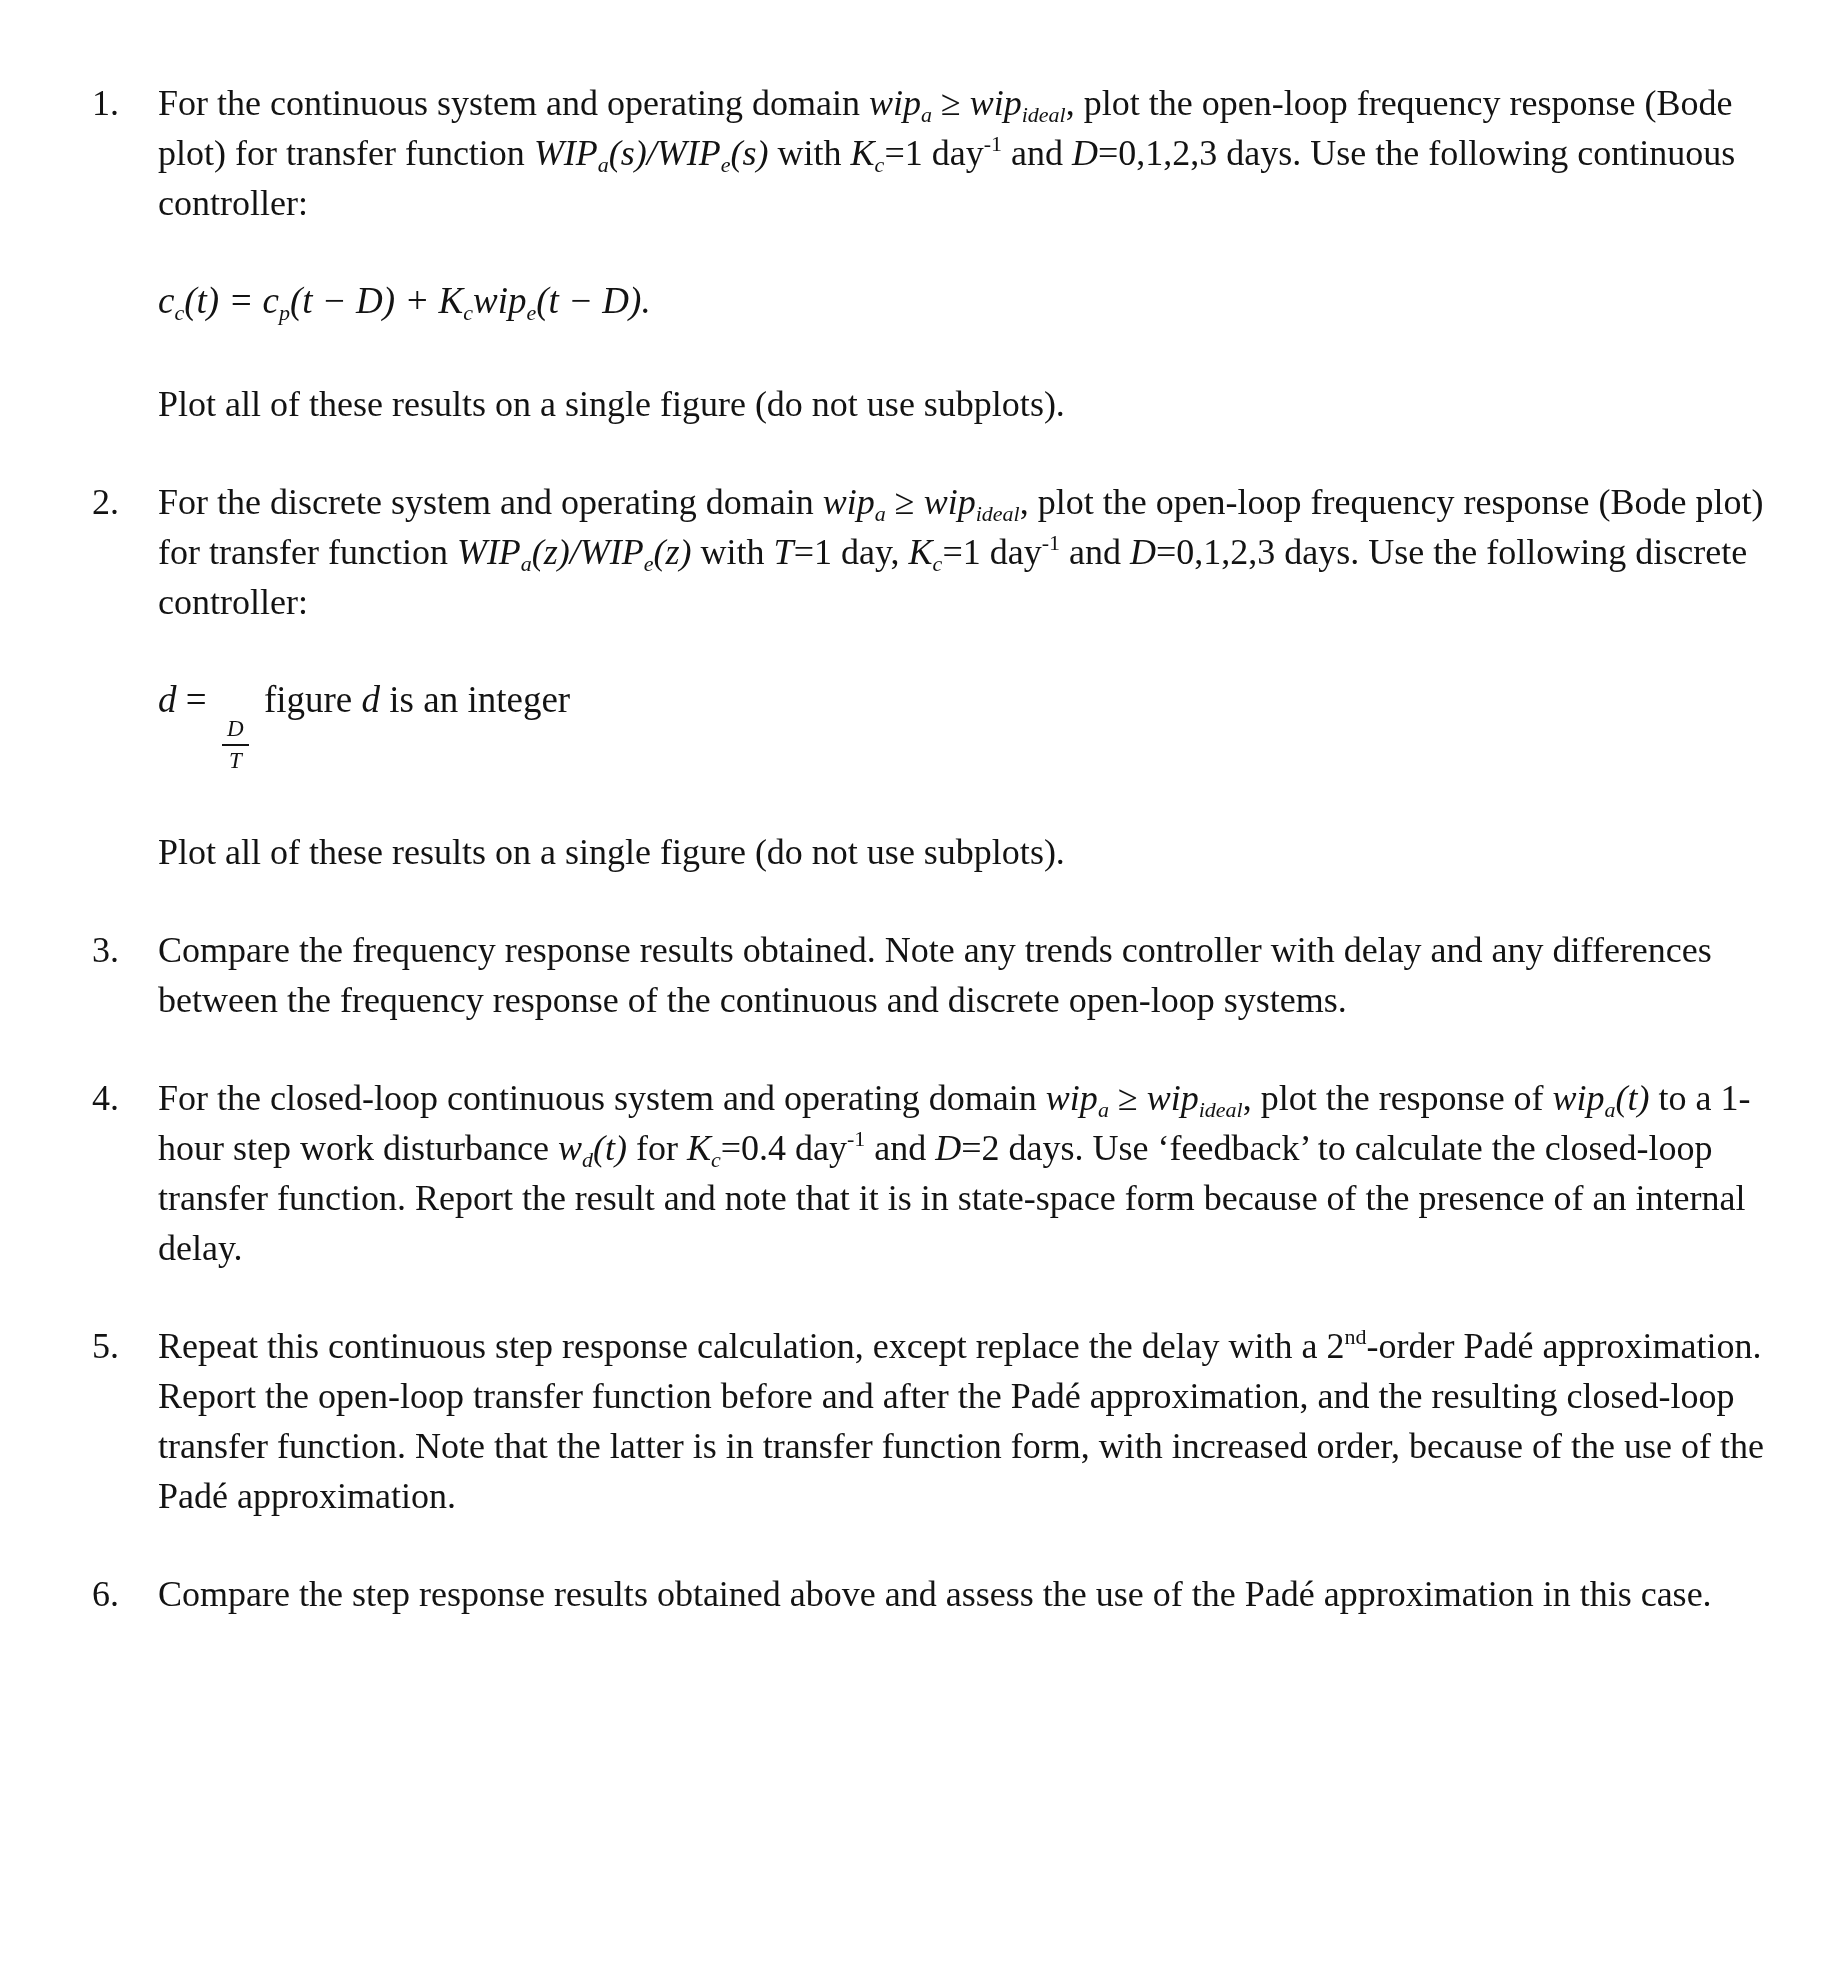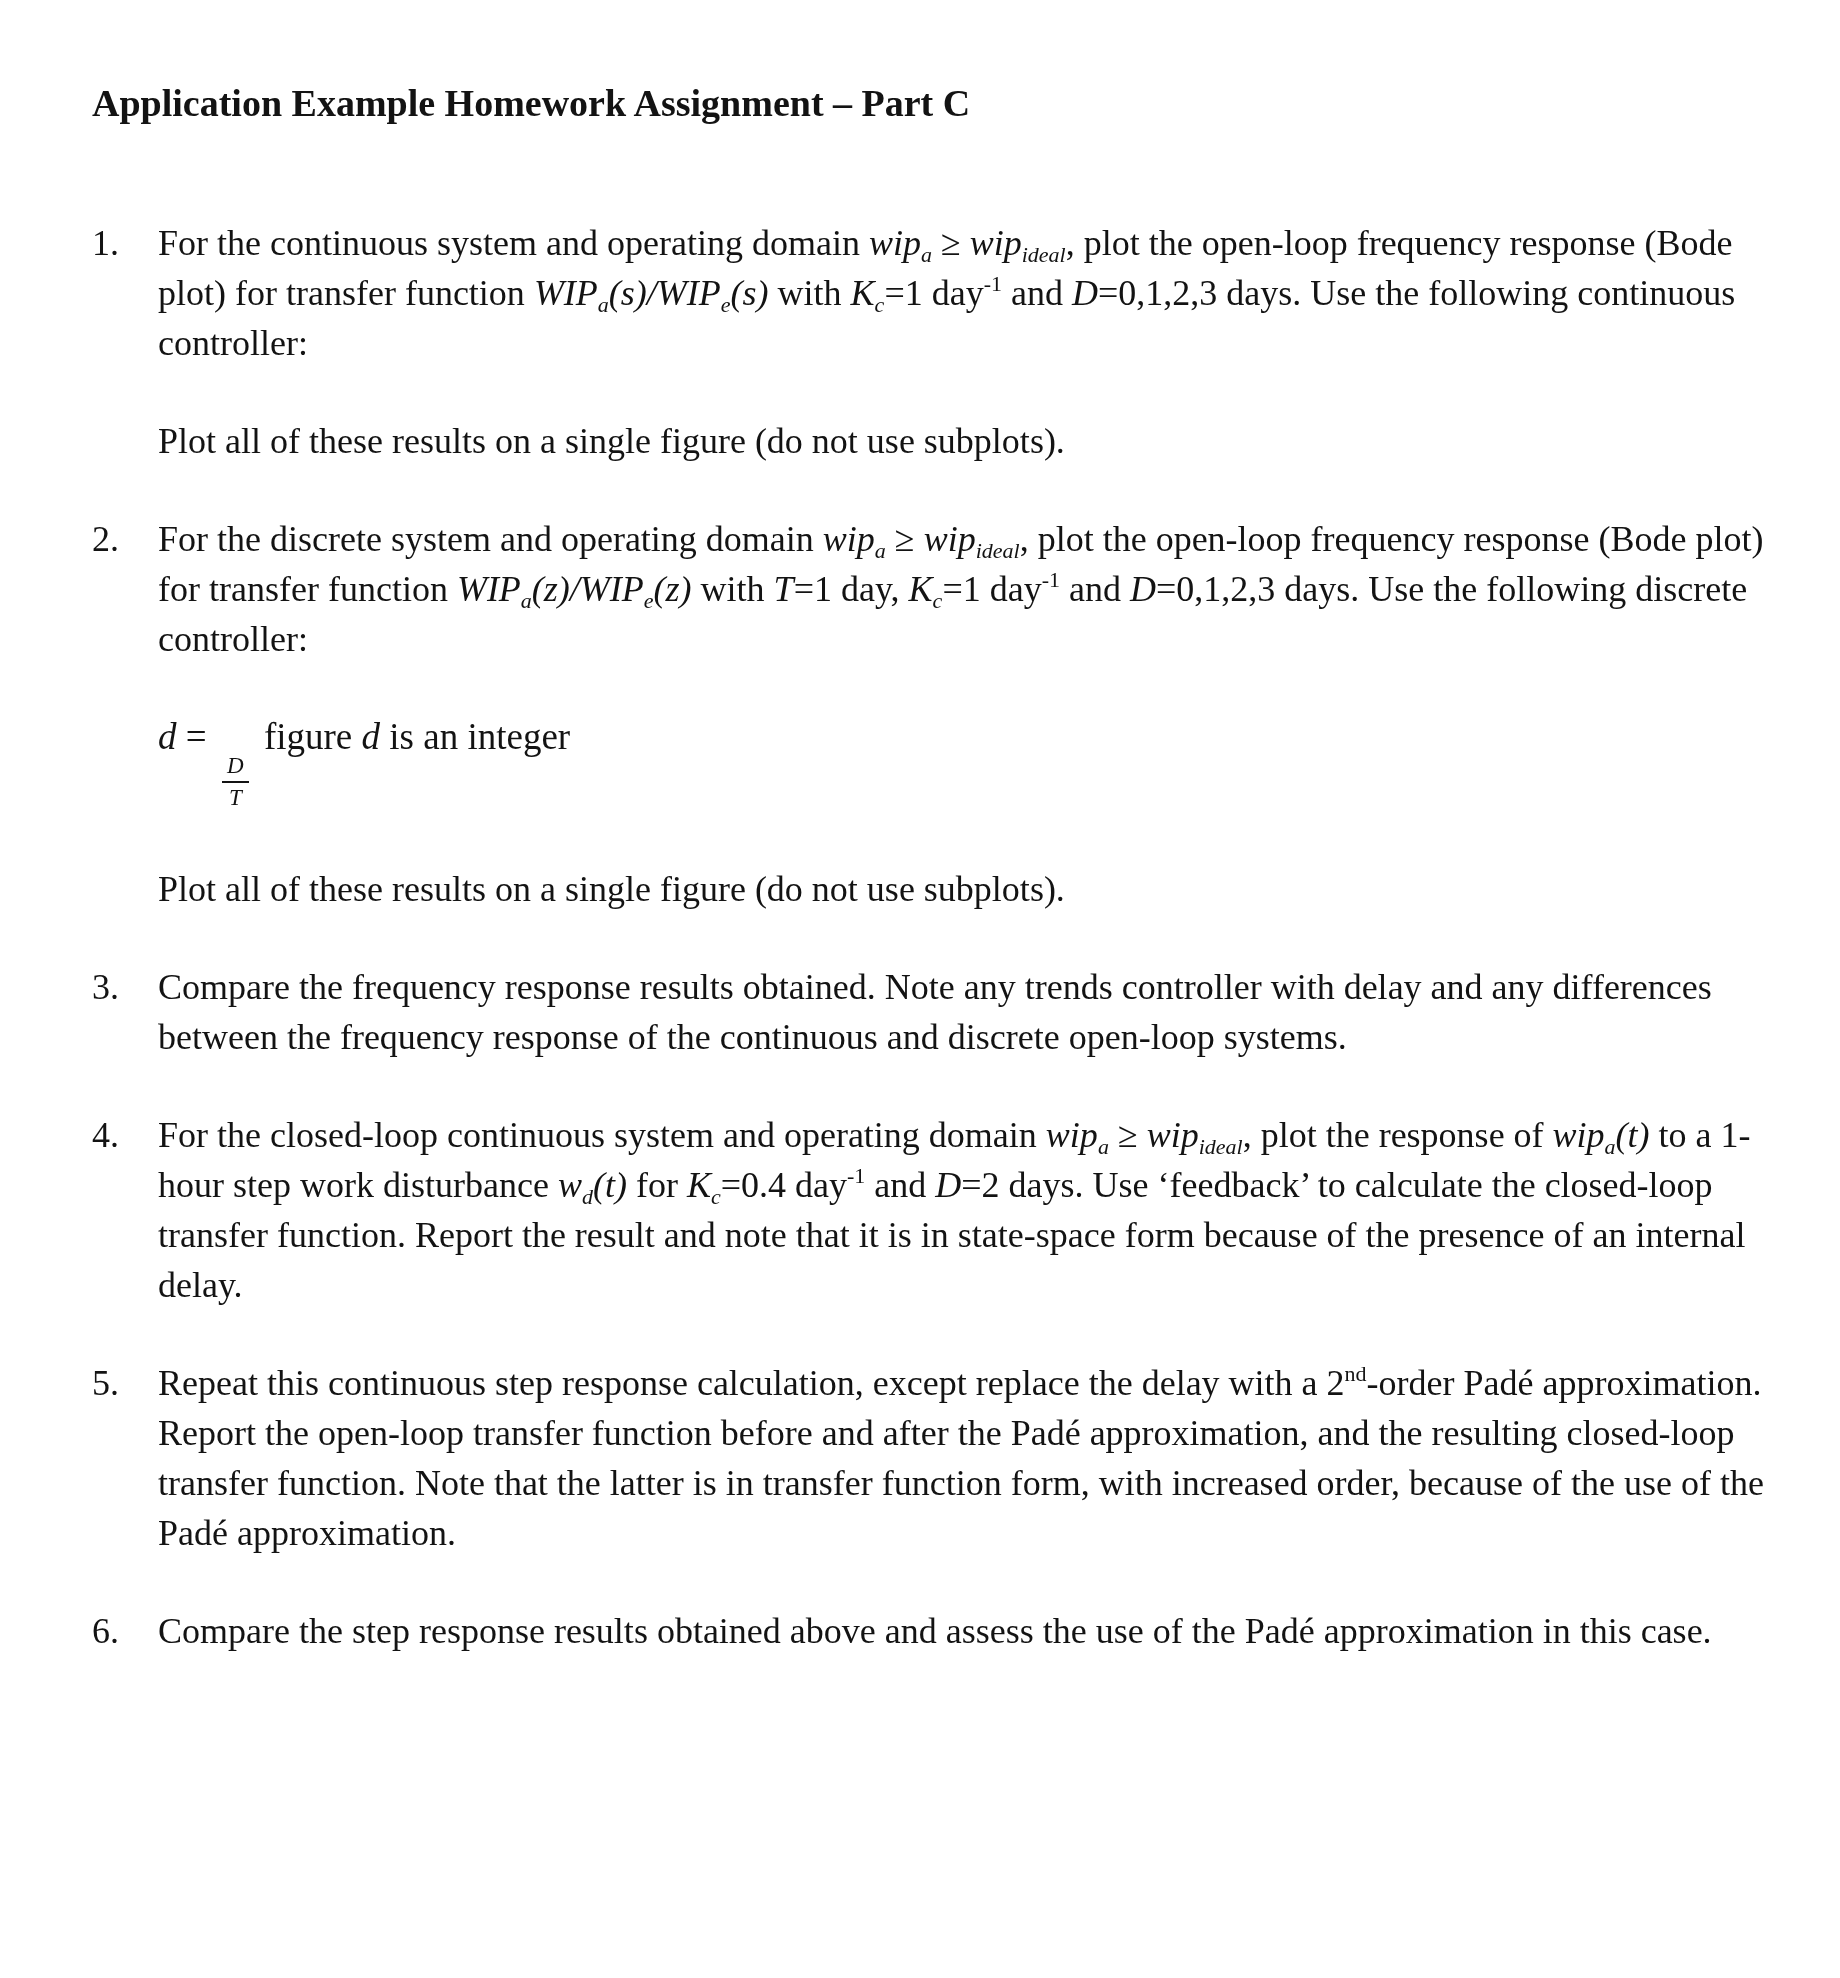--- a/index.html
+++ b/index.html
@@ -46,26 +46,26 @@
     font-style: italic;
     margin: 0 6px;
   }
   .fnum { border-bottom: 2.6px solid #131313; padding: 0 5.1px 1.7px 5.1px; }
   .fden { padding-top: 1.7px; }
 </style>
 </head>
 <body>
 
 <main>
-  <h1 class="page-title">Application Example Homework Assignment – Part C</h1>
   <div id="assignment-list">
       <div class="item">
         <span class="num">1.</span>
         <div class="item-content">
           <p class="para"><span>For the continuous system and operating domain </span><span class="i">wip</span><span class="i sub">a</span><span> ≥ </span><span class="i">wip</span><span class="i sub">ideal</span><span>, plot the open-loop frequency response (Bode plot) for transfer function </span><span class="i">WIP</span><span class="i sub">a</span><span class="i">(s)/</span><span class="i">WIP</span><span class="i sub">e</span><span class="i">(s)</span><span> with </span><span class="i">K</span><span class="i sub">c</span><span>=1 day</span><span class="sup">-1</span><span> and </span><span class="i">D</span><span>=0,1,2,3 days. Use the following continuous controller:</span></p>
+          <p class="para formula"><span class="i">c</span><span class="i sub">c</span><span class="i">(t) = c</span><span class="i sub">p</span><span class="i">(t − D) + K</span><span class="i sub">c</span><span class="i">wip</span><span class="i sub">e</span><span class="i">(t − D).</span></p>
           <p class="para"><span>Plot all of these results on a single figure (do not use subplots).</span></p>
         </div>
       </div>
       <div class="item">
         <span class="num">2.</span>
         <div class="item-content">
           <p class="para"><span>For the discrete system and operating domain </span><span class="i">wip</span><span class="i sub">a</span><span> ≥ </span><span class="i">wip</span><span class="i sub">ideal</span><span>, plot the open-loop frequency response (Bode plot) for transfer function </span><span class="i">WIP</span><span class="i sub">a</span><span class="i">(z)/</span><span class="i">WIP</span><span class="i sub">e</span><span class="i">(z)</span><span> with </span><span class="i">T</span><span>=1 day, </span><span class="i">K</span><span class="i sub">c</span><span>=1 day</span><span class="sup">-1</span><span> and </span><span class="i">D</span><span>=0,1,2,3 days. Use the following discrete controller:</span></p>
           <p class="para formula"><span class="i">d</span><span> = </span><span class="frac">
               <span class="fnum">D</span>
               <span class="fden">T</span>

